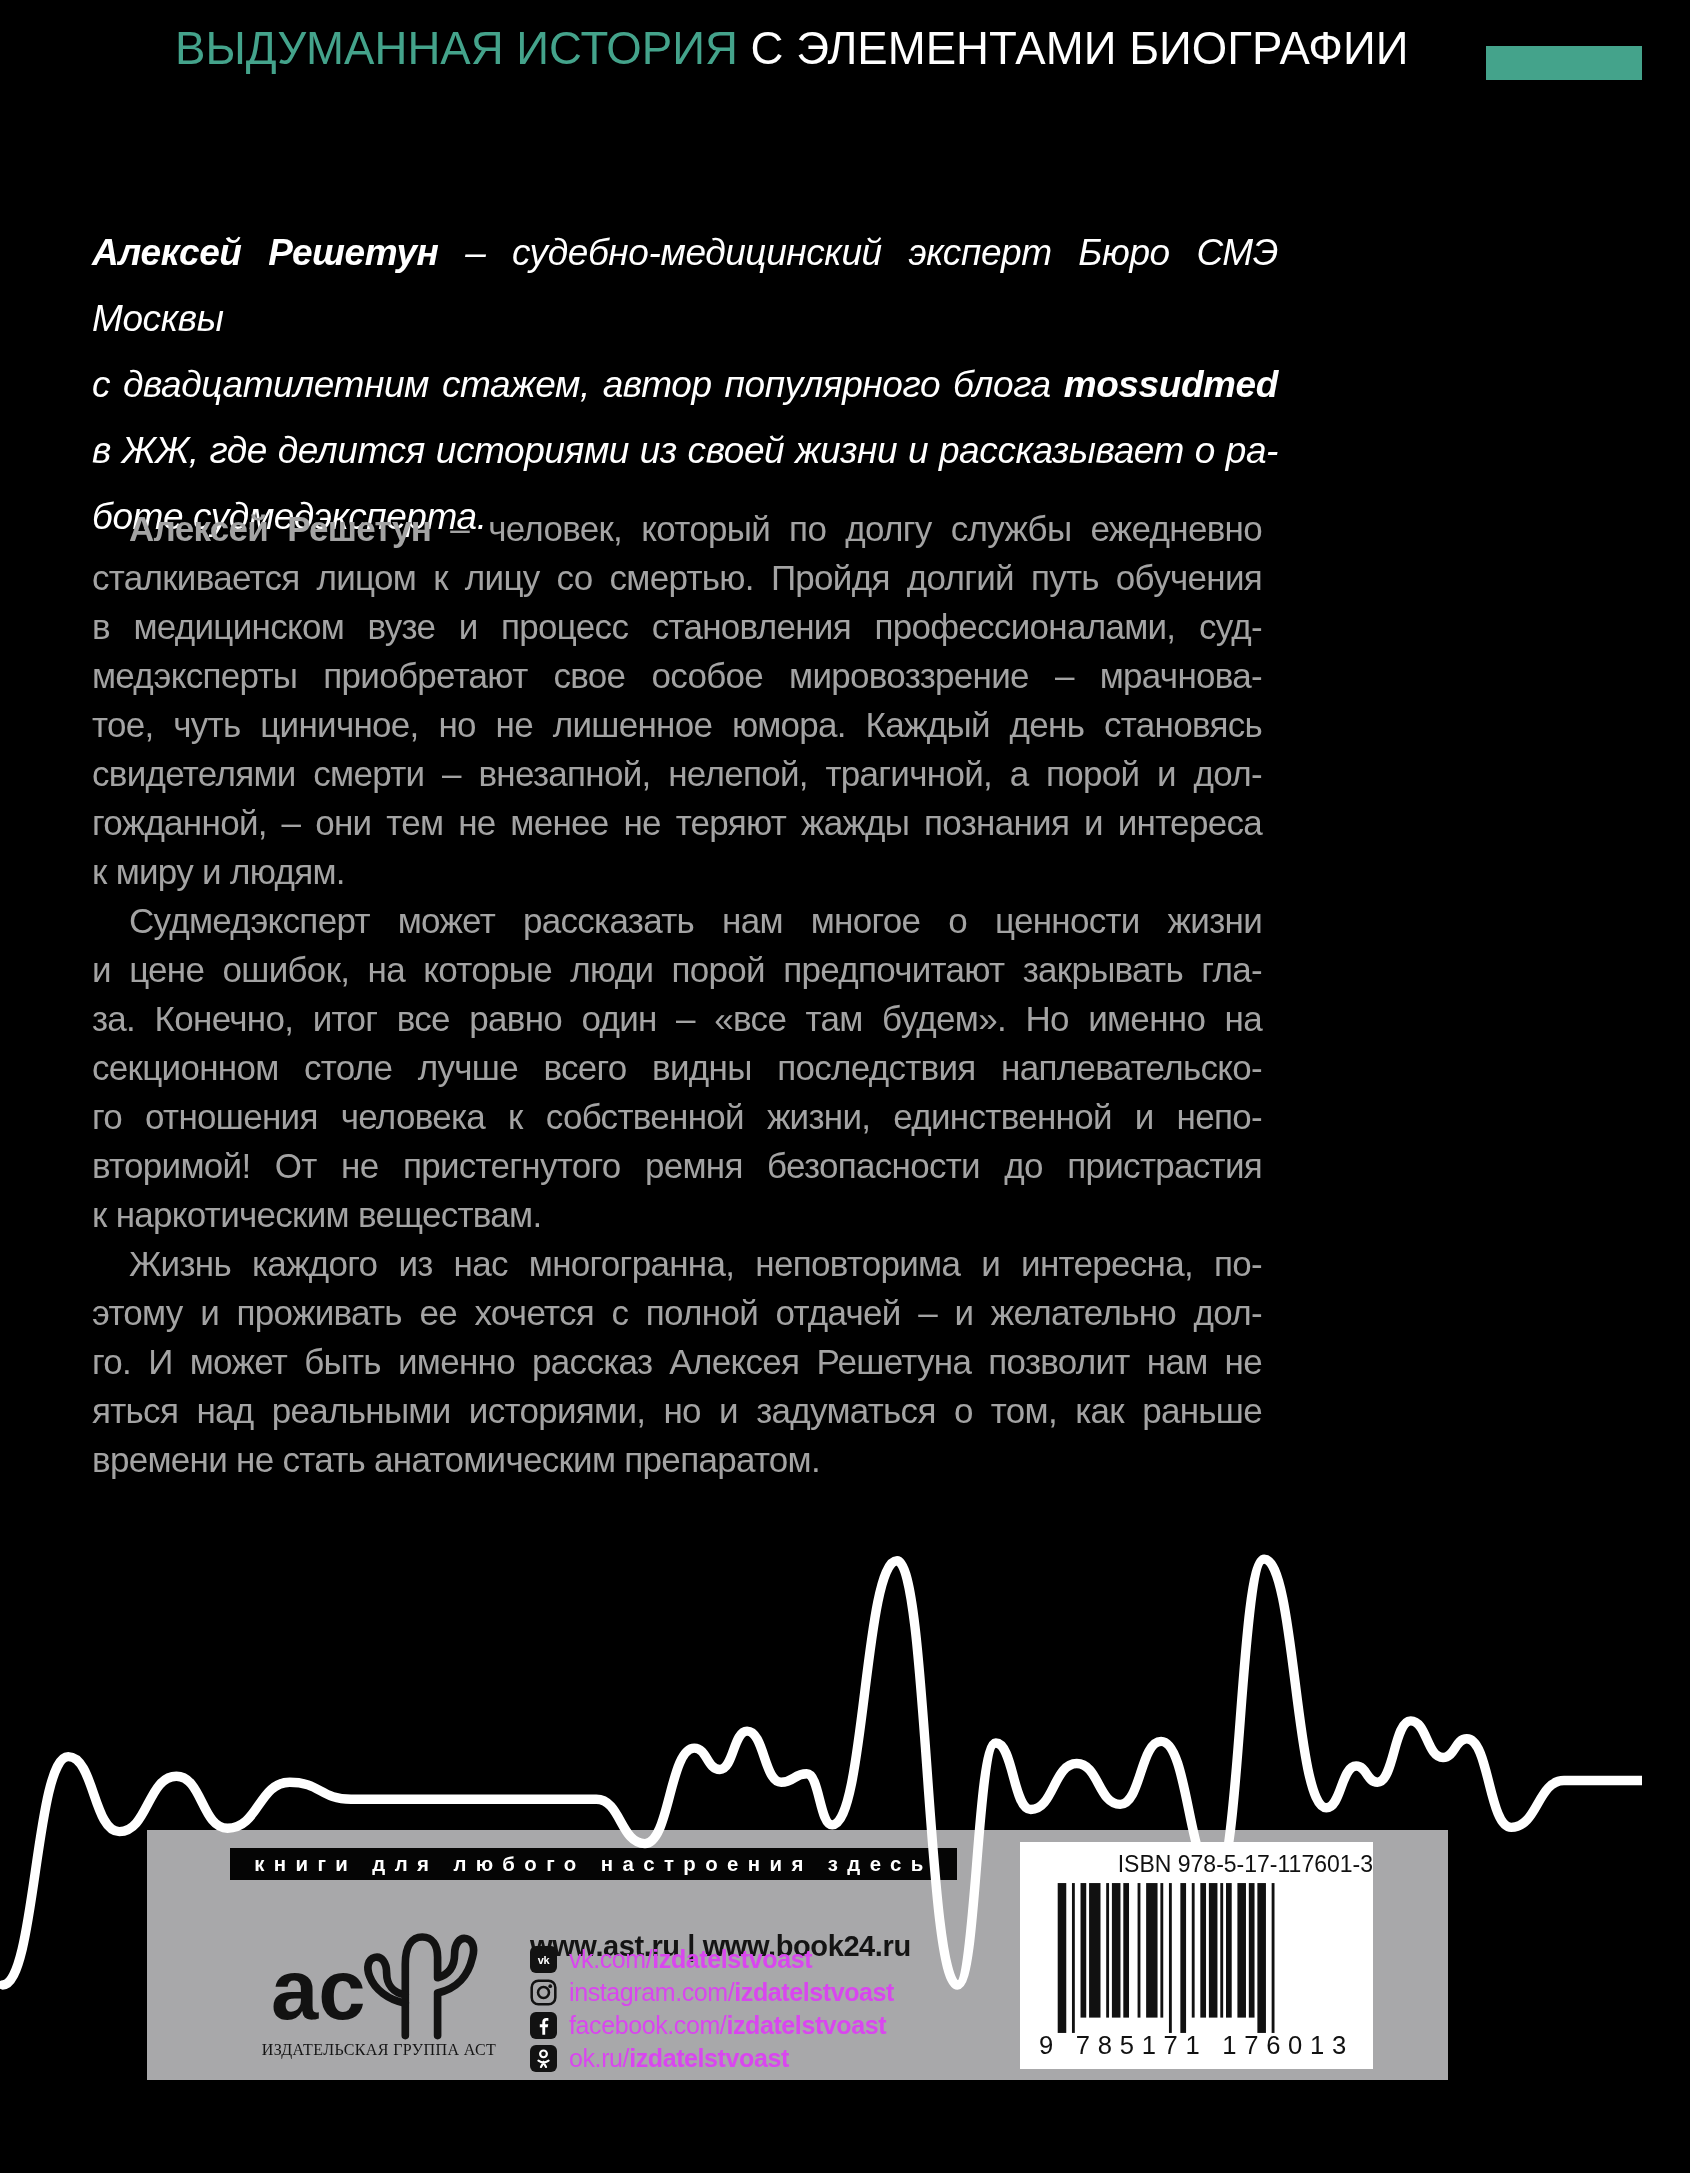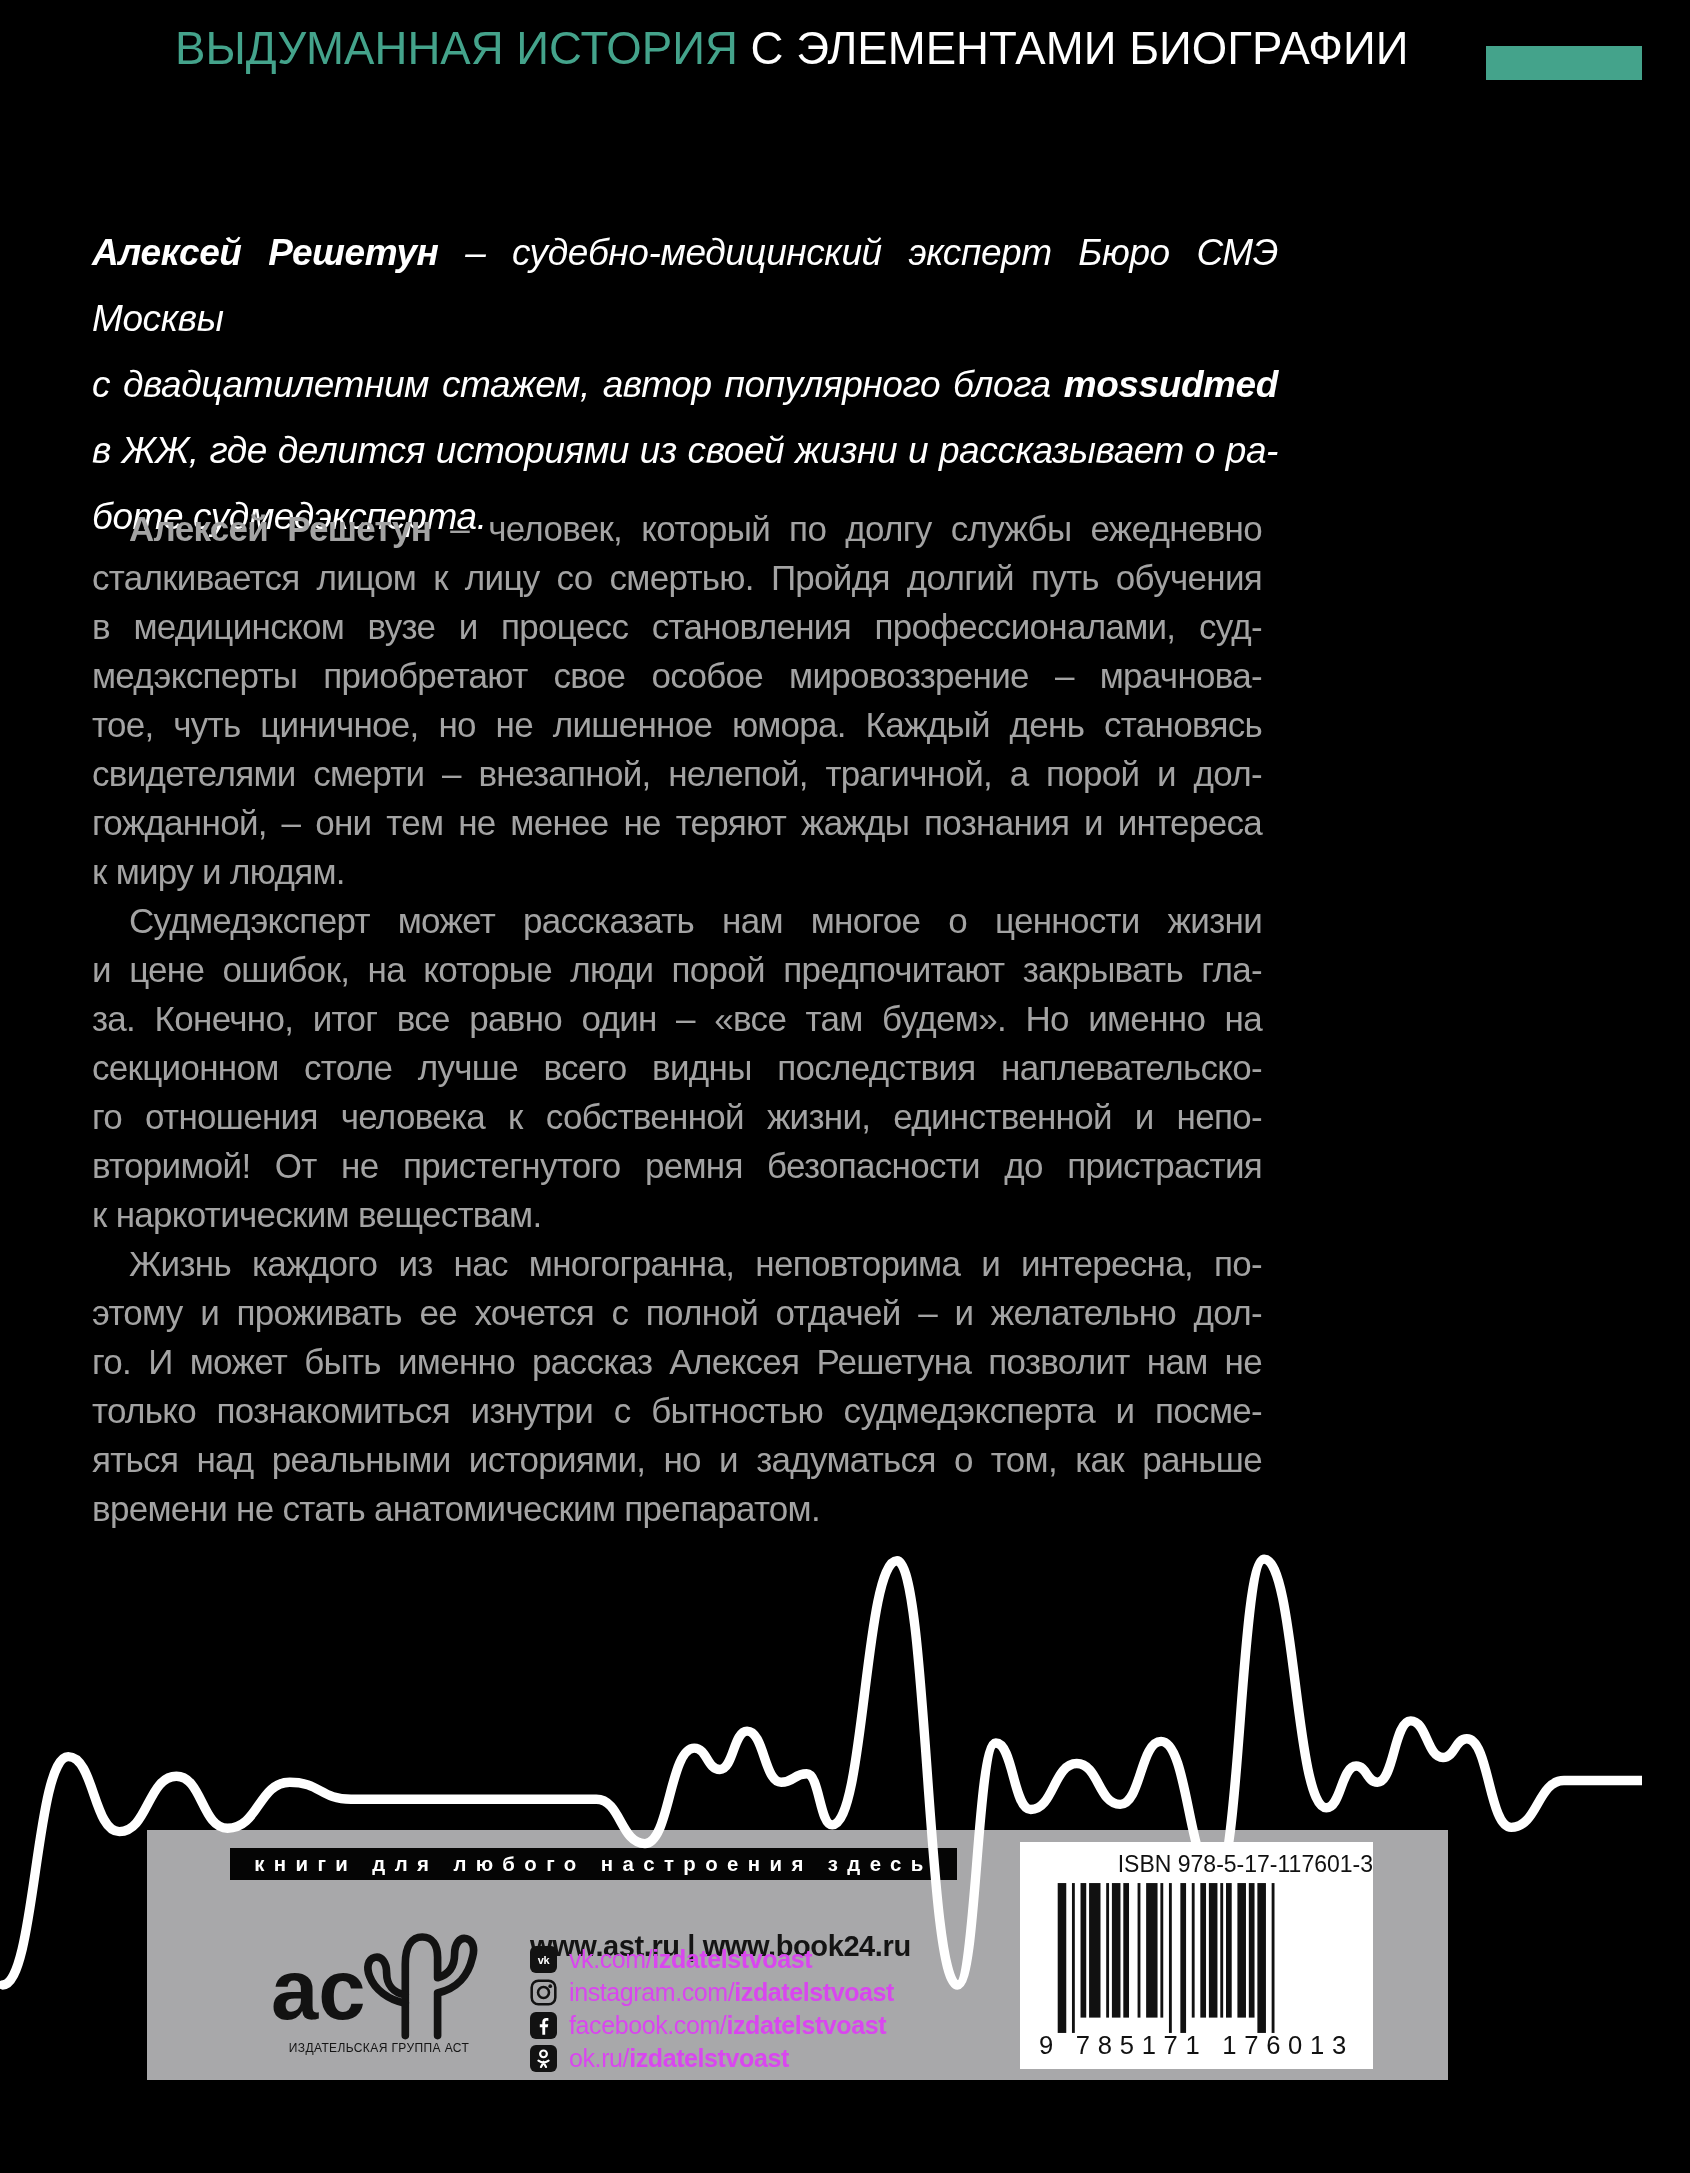--- a/index.html
+++ b/index.html
@@ -24,21 +24,21 @@
   
   #ecg{position:absolute;left:0;top:1525px;z-index:5;pointer-events:none;}
   
   .panel{position:absolute;left:147px;top:1830px;width:1301px;height:250px;
          background:#a8a8aa;z-index:2;}
   .tagline-bar{position:absolute;left:230px;top:1848px;width:727px;height:32px;
                background:#050505;z-index:3;display:flex;align-items:center;justify-content:center;}
   .tagline-bar span{color:#fff;font-weight:bold;font-size:20.4px;letter-spacing:9.4px;white-space:nowrap;}
   .ast-logo{position:absolute;left:271px;top:1889px;z-index:4;}
   .pub-caption{position:absolute;left:251px;top:2041px;width:256px;z-index:4;
-               text-align:center;color:#151515;font-size:12px;letter-spacing:0.4px;}
+               text-align:center;color:#151515;font-size:16px;letter-spacing:0.4px;font-family:Liberation Serif, serif;}
   .sites{position:absolute;left:530px;top:1898px;z-index:4;color:#141414;
          font-size:29px;font-weight:bold;letter-spacing:-0.4px;margin-top:32px;}
   .socials{position:absolute;left:530px;top:1943px;z-index:4;}
   .social-row{display:flex;align-items:center;height:33px;color:#d946ef;font-size:25px;letter-spacing:-0.4px;}
   .social-row .sicon{width:27px;height:27px;margin-right:12px;flex:0 0 27px;}
   .social-row b{font-weight:bold;}
   
   .barcode-box{position:absolute;left:1020px;top:1842px;width:353px;height:227px;
                background:#fff;z-index:6;}
   .isbn-label{position:absolute;left:0;top:8.5px;width:100%;text-align:right;
@@ -76,21 +76,20 @@
       <div class="t-line indent"><span>Судмедэксперт может рассказать нам многое о ценности жизни</span></div>
       <div class="t-line"><span>и цене ошибок, на которые люди порой предпочитают закрывать гла-</span></div>
       <div class="t-line"><span>за. Конечно, итог все равно один – «все там будем». Но именно на</span></div>
       <div class="t-line"><span>секционном столе лучше всего видны последствия наплевательско-</span></div>
       <div class="t-line"><span>го отношения человека к собственной жизни, единственной и непо-</span></div>
       <div class="t-line"><span>вторимой! От не пристегнутого ремня безопасности до пристрастия</span></div>
       <div class="t-line last"><span>к наркотическим веществам.</span></div>
       <div class="t-line indent"><span>Жизнь каждого из нас многогранна, неповторима и интересна, по-</span></div>
       <div class="t-line"><span>этому и проживать ее хочется с полной отдачей – и желательно дол-</span></div>
       <div class="t-line"><span>го. И может быть именно рассказ Алексея Решетуна позволит нам не</span></div>
-      <div class="t-line"><span>только познакомиться изнутри с бытностью судмедэксперта и посме-</span></div>
       <div class="t-line"><span>яться над реальными историями, но и задуматься о том, как раньше</span></div>
       <div class="t-line last"><span>времени не стать анатомическим препаратом.</span></div>
     </div>
 
   <svg id="ecg" width="1691" height="477" viewBox="0 0 1985 560">
     <path id="ecg-path" fill="none" stroke="#ffffff" stroke-width="11" stroke-linecap="round" stroke-linejoin="round" d="M3,540 C41.5,540 41.5,272 80,272 C110,272 110,360 140,360 C173.5,360 173.5,295 207,295 C237,295 237,356 267,356 C303.5,356 303.5,302 340,302 C376,302 376,322 412,322 L700,322 C728.5,322 728.5,374 757,374 C786,374 786,262 815,262 C830,262 830,287 845,287 C861,287 861,242 877,242 C897,242 897,302 917,302 C932,302 932,292 947,292 C962,292 962,352 977,352 C1015,352 1015,42 1053,42 C1088.5,42 1088.5,540 1124,540 C1146.5,540 1146.5,256 1169,256 C1189.5,256 1189.5,334 1210,334 C1237,334 1237,280 1264,280 C1289.5,280 1289.5,328 1315,328 C1339,328 1339,254 1363,254 C1395.5,254 1395.5,415 1428,415 C1456,415 1456,40 1484,40 C1520.5,40 1520.5,332 1557,332 C1574.5,332 1574.5,283 1592,283 C1604.5,283 1604.5,302 1617,302 C1636.5,302 1636.5,230 1656,230 C1675,230 1675,273 1694,273 C1708,273 1708,251 1722,251 C1748,251 1748,355 1774,355 C1805,355 1805,300 1836,300 L1985,300"></path>
   </svg>
 
   <div class="panel"></div>
 

